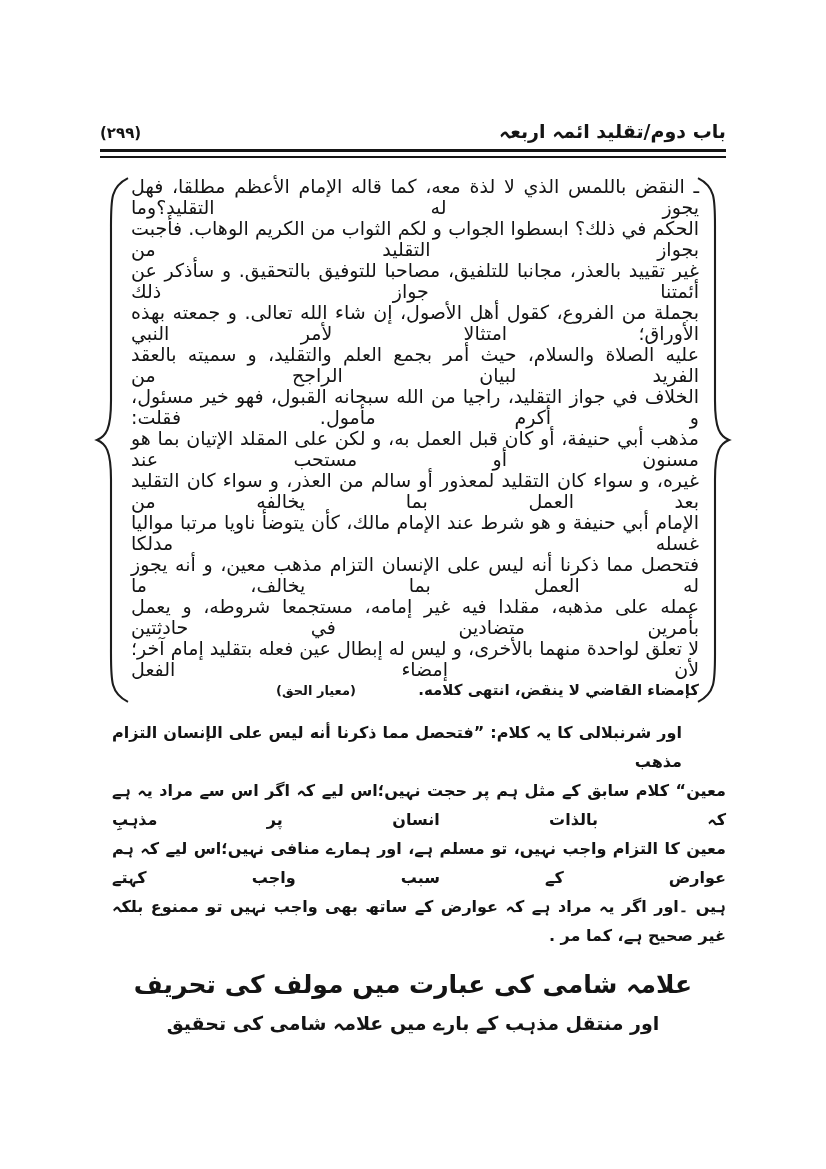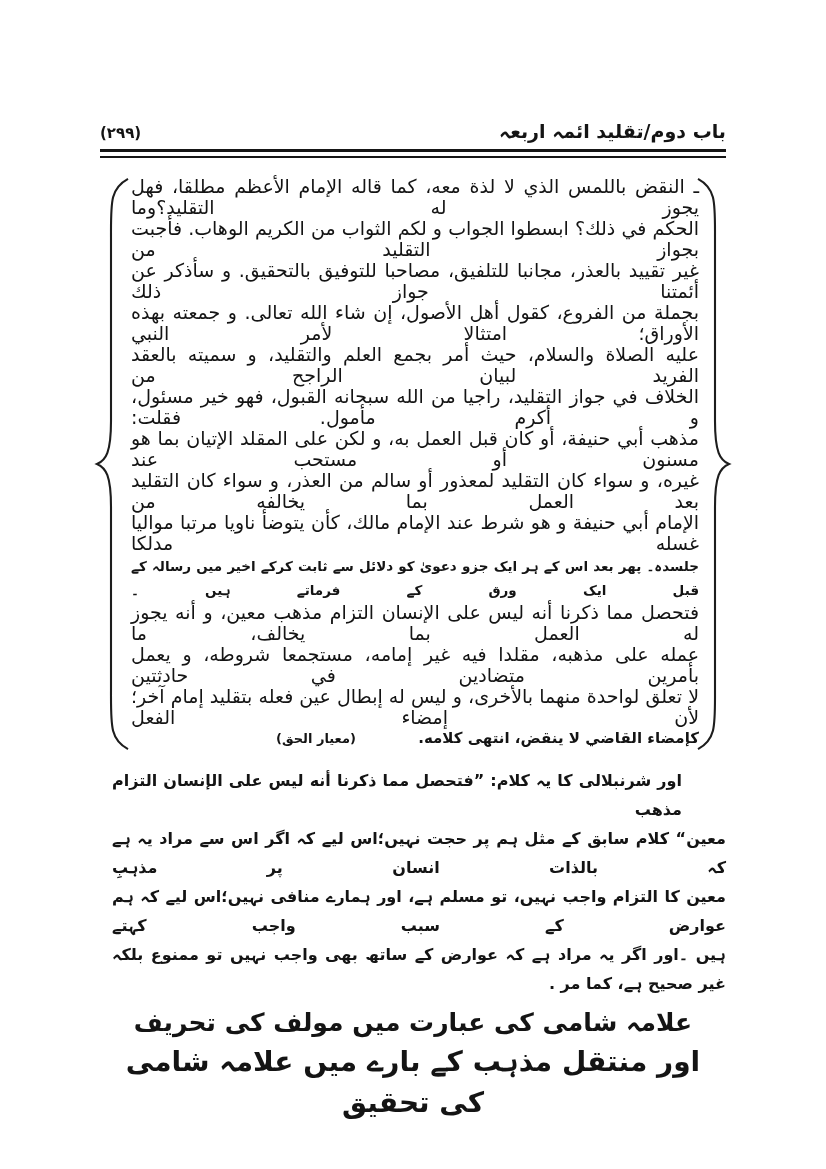--- a/index.html
+++ b/index.html
@@ -33,23 +33,23 @@
             line-height:21px;text-align:right;}
   .closing1 .src{position:absolute;left:176px;font-size:13px;}
 
   
   .para1{margin-top:9px;direction:rtl;font-weight:700;font-size:16px;line-height:29px;}
   .para1 .line{letter-spacing:-.2px;margin-left:12px;}
   .indent{padding-right:44px;}
   .endline{text-align-last:right;}
 
   
-  .headings{margin-top:6px;text-align:center;direction:rtl;}
+  .headings{margin-top:16px;text-align:center;direction:rtl;}
   .h1{font-size:25px;font-weight:800;line-height:37px;letter-spacing:-.5px;}
-  .h2{font-size:28px;font-weight:800;line-height:41px;letter-spacing:-.5px;}
+  .h2{font-size:19px;font-weight:800;line-height:41px;letter-spacing:-.5px;}
 </style>
 </head>
 <body>
 
 <div class="page">
   <div class="content">
 
     <div class="header">
       <div class="book-title">باب دوم/تقلید ائمہ اربعہ</div>
       <div class="page-num">(۲۹۹)</div>
@@ -68,21 +68,20 @@
 
       <div class="line ar">ـ النقض باللمس الذي لا لذة معه، كما قاله الإمام الأعظم مطلقا، فهل يجوز له التقليد؟وما</div>
           <div class="line ar">الحكم في ذلك؟ ابسطوا الجواب و لكم الثواب من الكريم الوهاب. فأجبت بجواز التقليد من</div>
           <div class="line ar">غير تقييد بالعذر، مجانبا للتلفيق، مصاحبا للتوفيق بالتحقيق. و سأذكر عن أئمتنا جواز ذلك</div>
           <div class="line ar">بجملة من الفروع، كقول أهل الأصول، إن شاء الله تعالى. و جمعته بهذه الأوراق؛ امتثالا لأمر النبي</div>
           <div class="line ar">عليه الصلاة والسلام، حيث أمر بجمع العلم والتقليد، و سميته بالعقد الفريد لبيان الراجح من</div>
           <div class="line ar">الخلاف في جواز التقليد، راجيا من الله سبحانه القبول، فهو خير مسئول، و أكرم مأمول. فقلت:</div>
           <div class="line ar">مذهب أبي حنيفة، أو كان قبل العمل به، و لكن على المقلد الإتيان بما هو مسنون أو مستحب عند</div>
           <div class="line ar">غيره، و سواء كان التقليد لمعذور أو سالم من العذر، و سواء كان التقليد بعد العمل بما يخالفه من</div>
           <div class="line ar">الإمام    أبي حنيفة و هو شرط عند الإمام مالك، كأن يتوضأ ناويا مرتبا مواليا غسله مدلكا</div>
-          <div class="line ur">جلسدہ۔ پھر بعد اس کے ہر ایک جزو دعویٰ کو دلائل سے ثابت کرکے اخیر میں رسالہ کے قبل ایک ورق کے فرماتے ہیں ۔</div>
           <div class="line ar">فتحصل مما ذكرنا أنه ليس على الإنسان التزام مذهب معين، و أنه يجوز له العمل بما يخالف، ما</div>
           <div class="line ar">عمله على مذهبه، مقلدا فيه غير إمامه، مستجمعا شروطه، و يعمل بأمرين متضادين في حادثتين</div>
           <div class="line ar">لا تعلق لواحدة منهما بالأخرى، و ليس له إبطال عين فعله بتقليد إمام آخر؛ لأن إمضاء الفعل</div>
         </div>
       <div class="closing1">
         <span>كإمضاء القاضي لا ينقض، انتهى كلامه.</span>
         <span class="src">(معيار الحق)</span>
       </div>
     </section>
 

